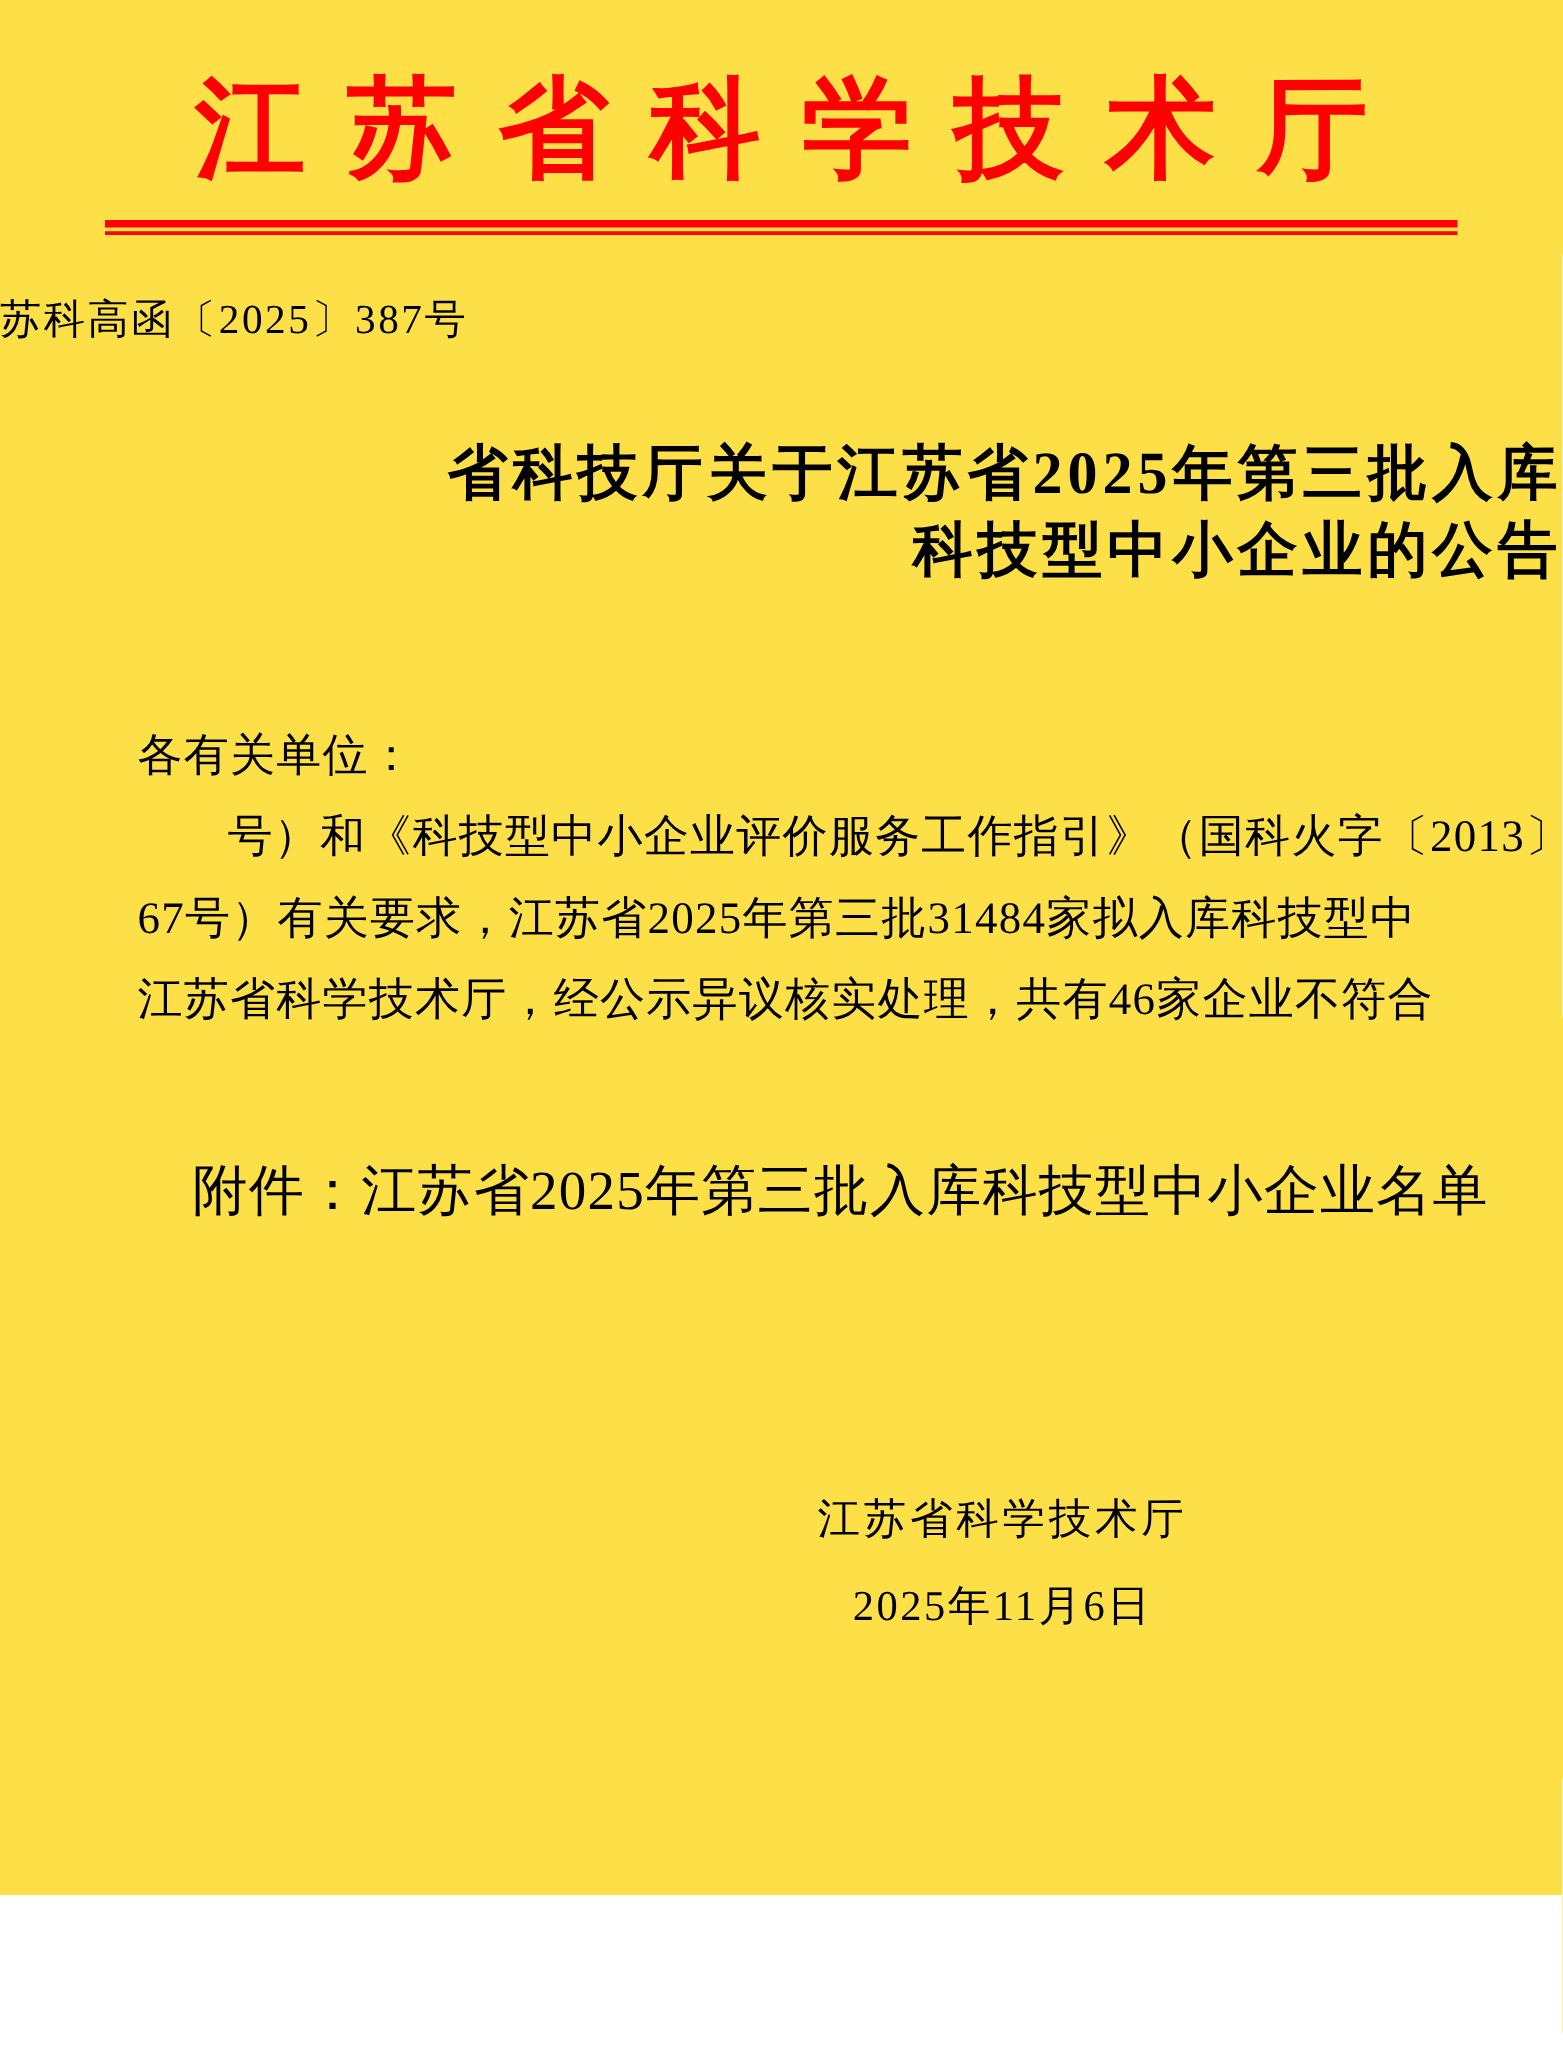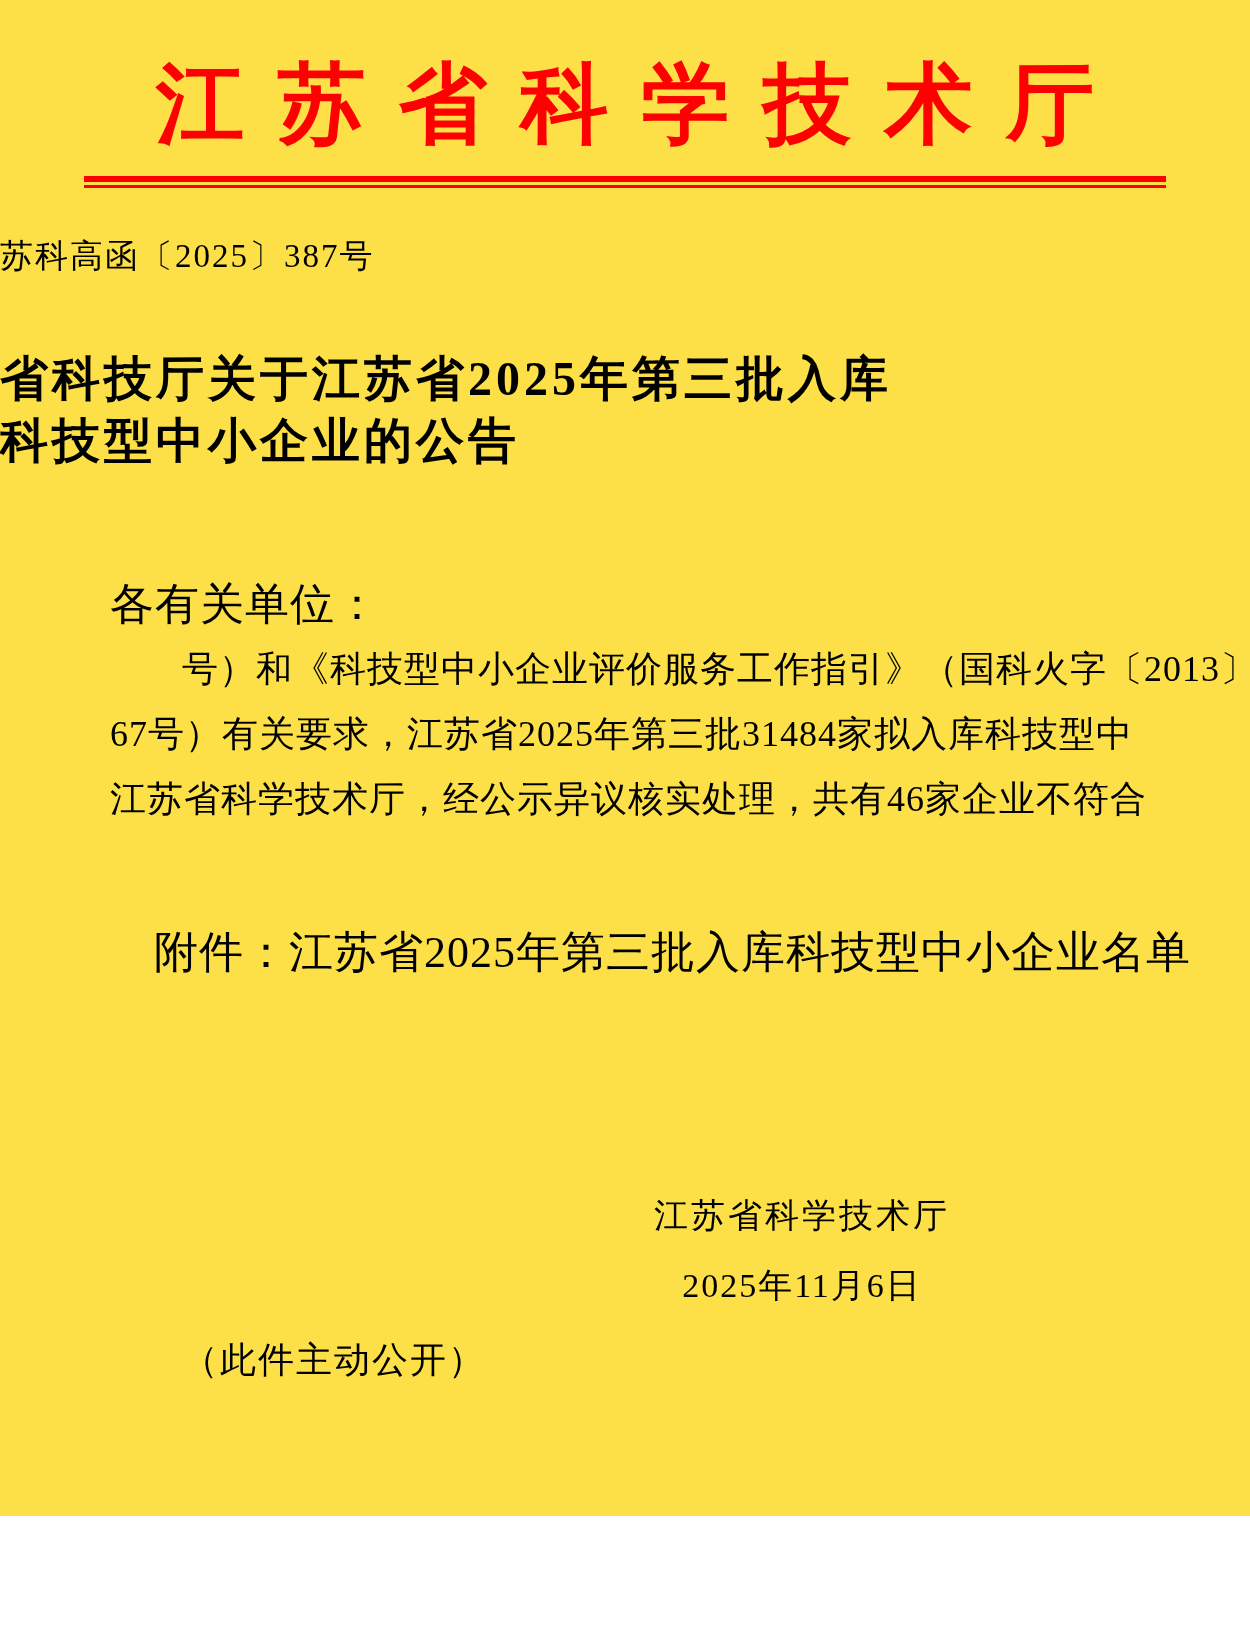--- a/index.html
+++ b/index.html
@@ -31,32 +31,32 @@
     margin-top:46px;
     padding-right:178px;
     font-size:33px;
     line-height:44px;
     letter-spacing:2px;
     white-space:nowrap;
   }
   
   .title{
     margin:70px 0 0 0;
-    text-align:left;
+    text-align:right;
     font-size:48px;
     font-weight:bold;
     line-height:62px;
     letter-spacing:4px;
   }
   .title-line{display:block;white-space:nowrap;}
   
   .salutation{
     margin-top:100px;
     padding:0 108px 0 110px;
-    font-size:44px;
+    font-size:36px;
     line-height:65px;
     letter-spacing:1px;
     white-space:nowrap;
   }
   .body-paragraph{
     padding:0 108px 0 110px;
     font-size:36px;
     line-height:65px;
     letter-spacing:1px;
   }
@@ -119,15 +119,14 @@
       <div class="body-line">江苏省科学技术厅，经公示异议核实处理，共有46家企业不符合</div>
     </div>
 
   <div class="attachment">附件：江苏省2025年第三批入库科技型中小企业名单</div>
 
   <div class="sign-block">
     <div class="sign-agency">江苏省科学技术厅</div>
     <div class="sign-date">2025年11月6日</div>
   </div>
 
-  <div class="footer-note">（此件主动公开）</div>
 
 </div>
 
 </body></html>

